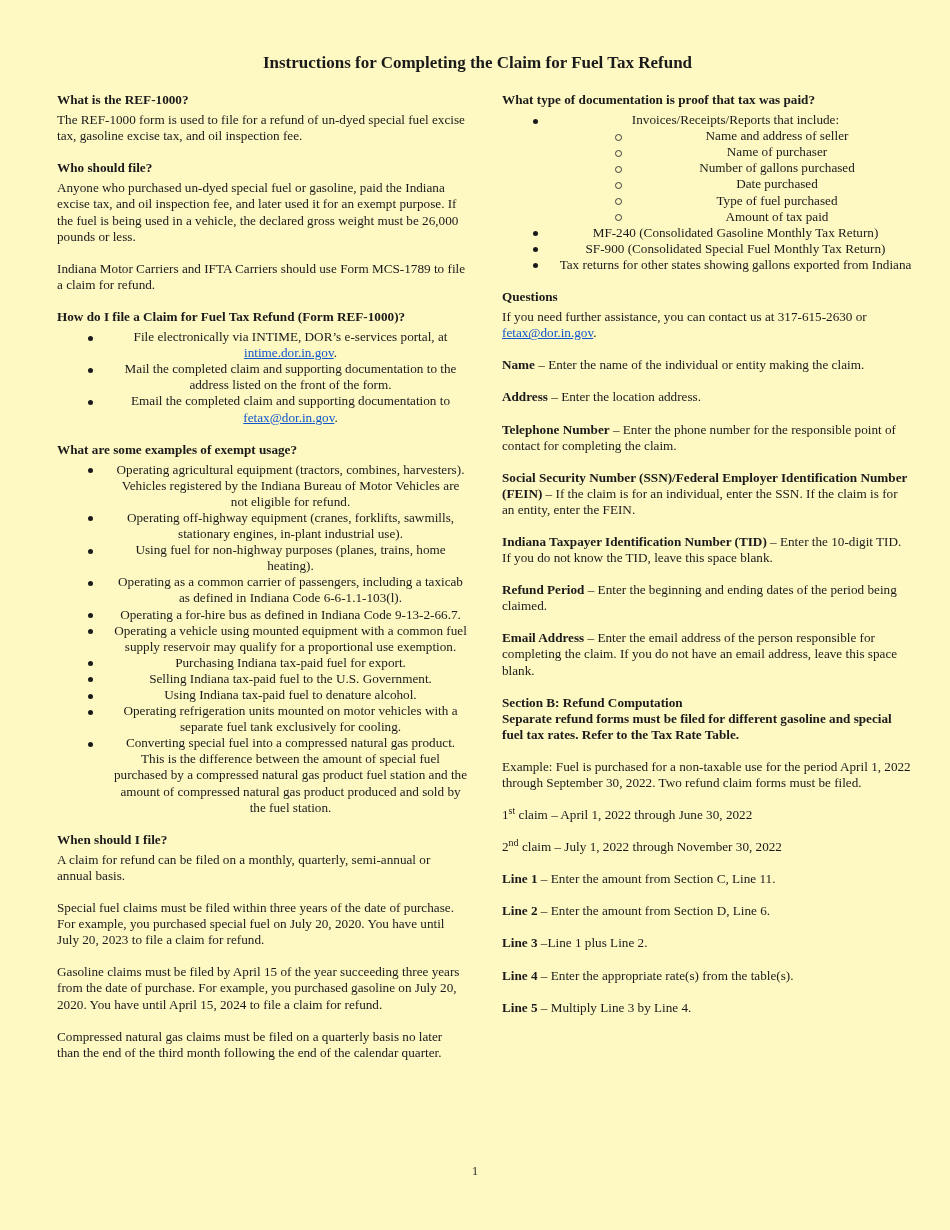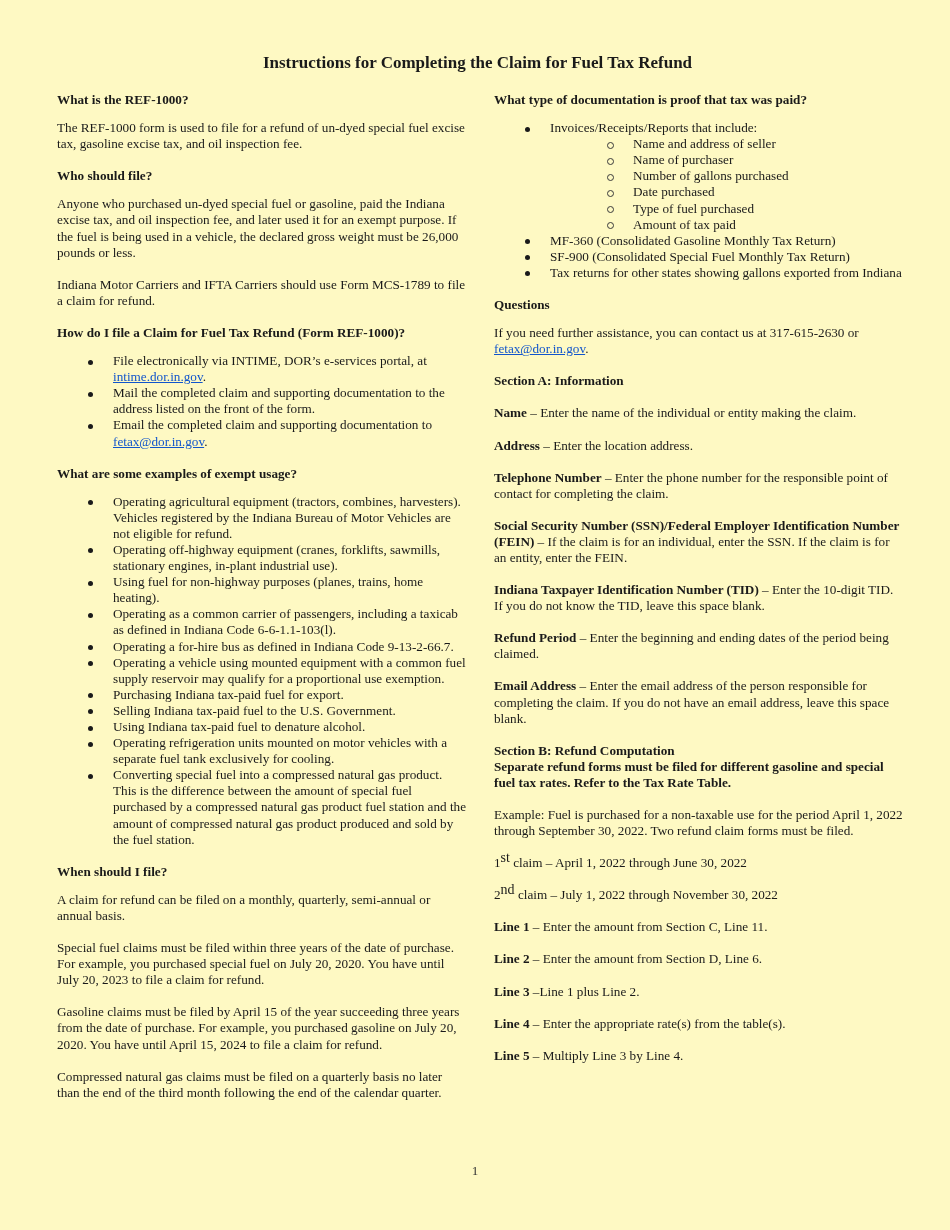--- a/index.html
+++ b/index.html
@@ -16,44 +16,44 @@
     overflow:hidden;
   }
   .doc-title {
     text-align:center;
     font-weight:bold;
     font-size:17px;
     line-height:20px;
     margin:0 0 19px 0;
     white-space:nowrap;
   }
-  .columns { display:flex; gap:26px; }
+  .columns { display:flex; gap:34px; }
   .col { width:411px; flex:0 0 411px; }
-  p, ul { margin:12px 0 16px 0; }
+  p, ul { margin:4px 0 16px 0; }
   ul { list-style:none; padding:0; }
   .h { font-weight:bold; margin:0; white-space:nowrap; }
   .h.wrap { white-space:normal; }
   .h.gap-after { margin-bottom:16px; }
-  li { position:relative; padding-left:56px; }
+  li { position:relative; padding-left:56px;text-align:center; }
   li.sub { padding-left:83px; }
   li::before {
     content:""; position:absolute;
     left:31px; top:6.5px;
     width:5px; height:5px; border-radius:50%;
     background:#1a1a1a;
   }
   li.sub::before {
     left:57px; top:5.5px;
     width:5px; height:5px;
     background:transparent;
     border:1.2px solid #3a3a3a;
   }
   li ul { margin:0; }
   a { color:var(--link-color,#1155cc); text-decoration:underline; cursor:pointer; }
-  sup { font-size:14px; line-height:0; vertical-align:super;text-align:center; }
+  sup { font-size:10px; line-height:0; vertical-align:super;text-align:center; }
   b { font-weight:bold; }
   .footer {
     position:absolute;
     left:0; top:1163px; width:950px;
     text-align:center;
     font-size:13.2px; color:#333;
   }
 </style>
 </head>
 <body>
@@ -115,31 +115,30 @@
           <span>Invoices/Receipts/Reports that include:</span>
           <ul>
             <li class="sub">Name and address of seller</li>
             <li class="sub">Name of purchaser</li>
             <li class="sub">Number of gallons purchased</li>
             <li class="sub">Date purchased</li>
             <li class="sub">Type of fuel purchased</li>
             <li class="sub">Amount of tax paid</li>
           </ul>
         </li>
-        <li>MF-360 (Consolidated Gasoline Monthly Tax Return)</li>
+        <li>MF-240 (Consolidated Gasoline Monthly Tax Return)</li>
         <li>SF-900 (Consolidated Special Fuel Monthly Tax Return)</li>
         <li>Tax returns for other states showing gallons exported from Indiana</li>
       </ul>
 
       <p class="h">Questions</p>
       <p>
         <span>If you need further assistance, you can contact us at 317-615-2630 or </span><a>fetax@dor.in.gov</a><span>.</span>
       </p>
 
-      <p class="h gap-after">Section A: Information</p>
 
       <p><b>Name</b><span> – Enter the name of the individual or entity making the claim.</span></p>
       <p><b>Address</b><span> – Enter the location address.</span></p>
       <p><b>Telephone Number</b><span> – Enter the phone number for the responsible point of contact for completing the claim.</span></p>
       <p><b>Social Security Number (SSN)/Federal Employer Identification Number (FEIN)</b><span> – If the claim is for an individual, enter the SSN. If the claim is for an entity, enter the FEIN.</span></p>
       <p><b>Indiana Taxpayer Identification Number (TID)</b><span> – Enter the 10-digit TID. If you do not know the TID, leave this space blank.</span></p>
       <p><b>Refund Period</b><span> – Enter the beginning and ending dates of the period being claimed.</span></p>
       <p><b>Email Address</b><span> – Enter the email address of the person responsible for completing the claim. If you do not have an email address, leave this space blank.</span></p>
 
       <p class="h">Section B: Refund Computation</p>

